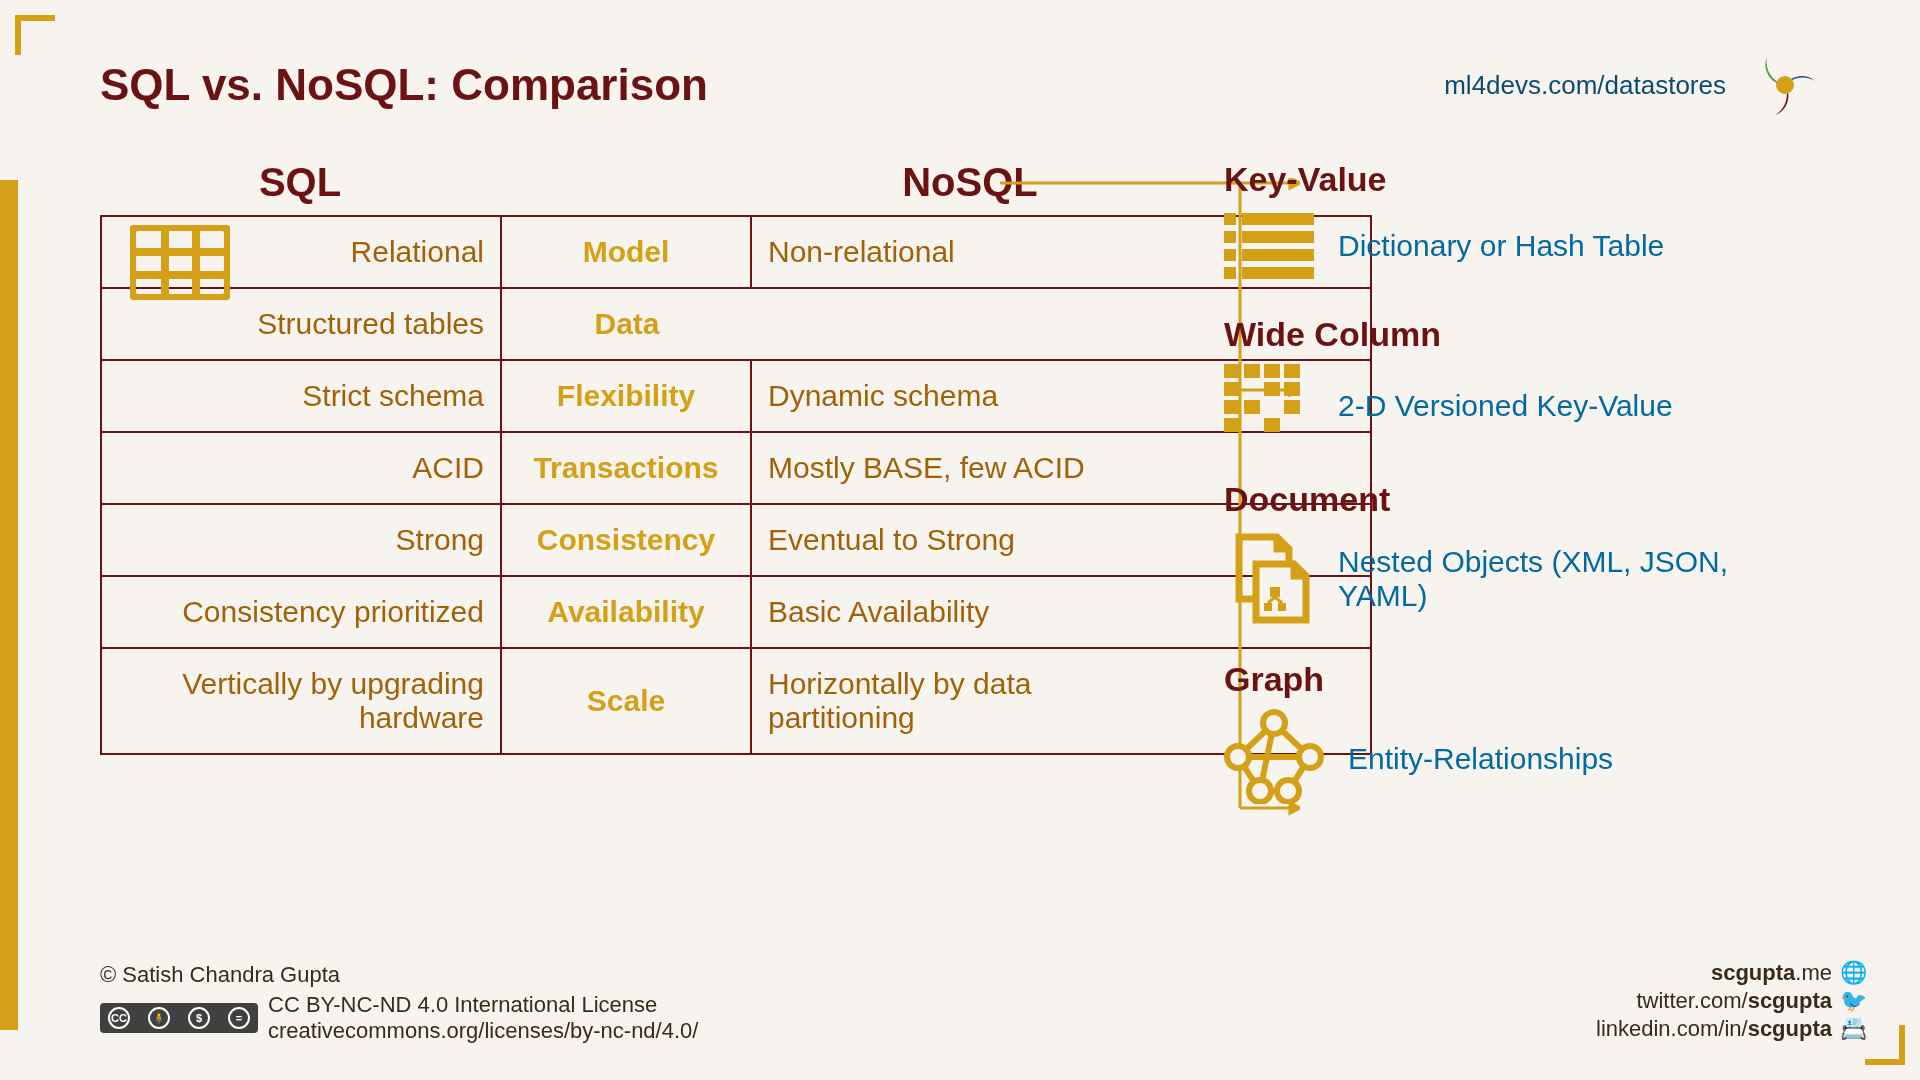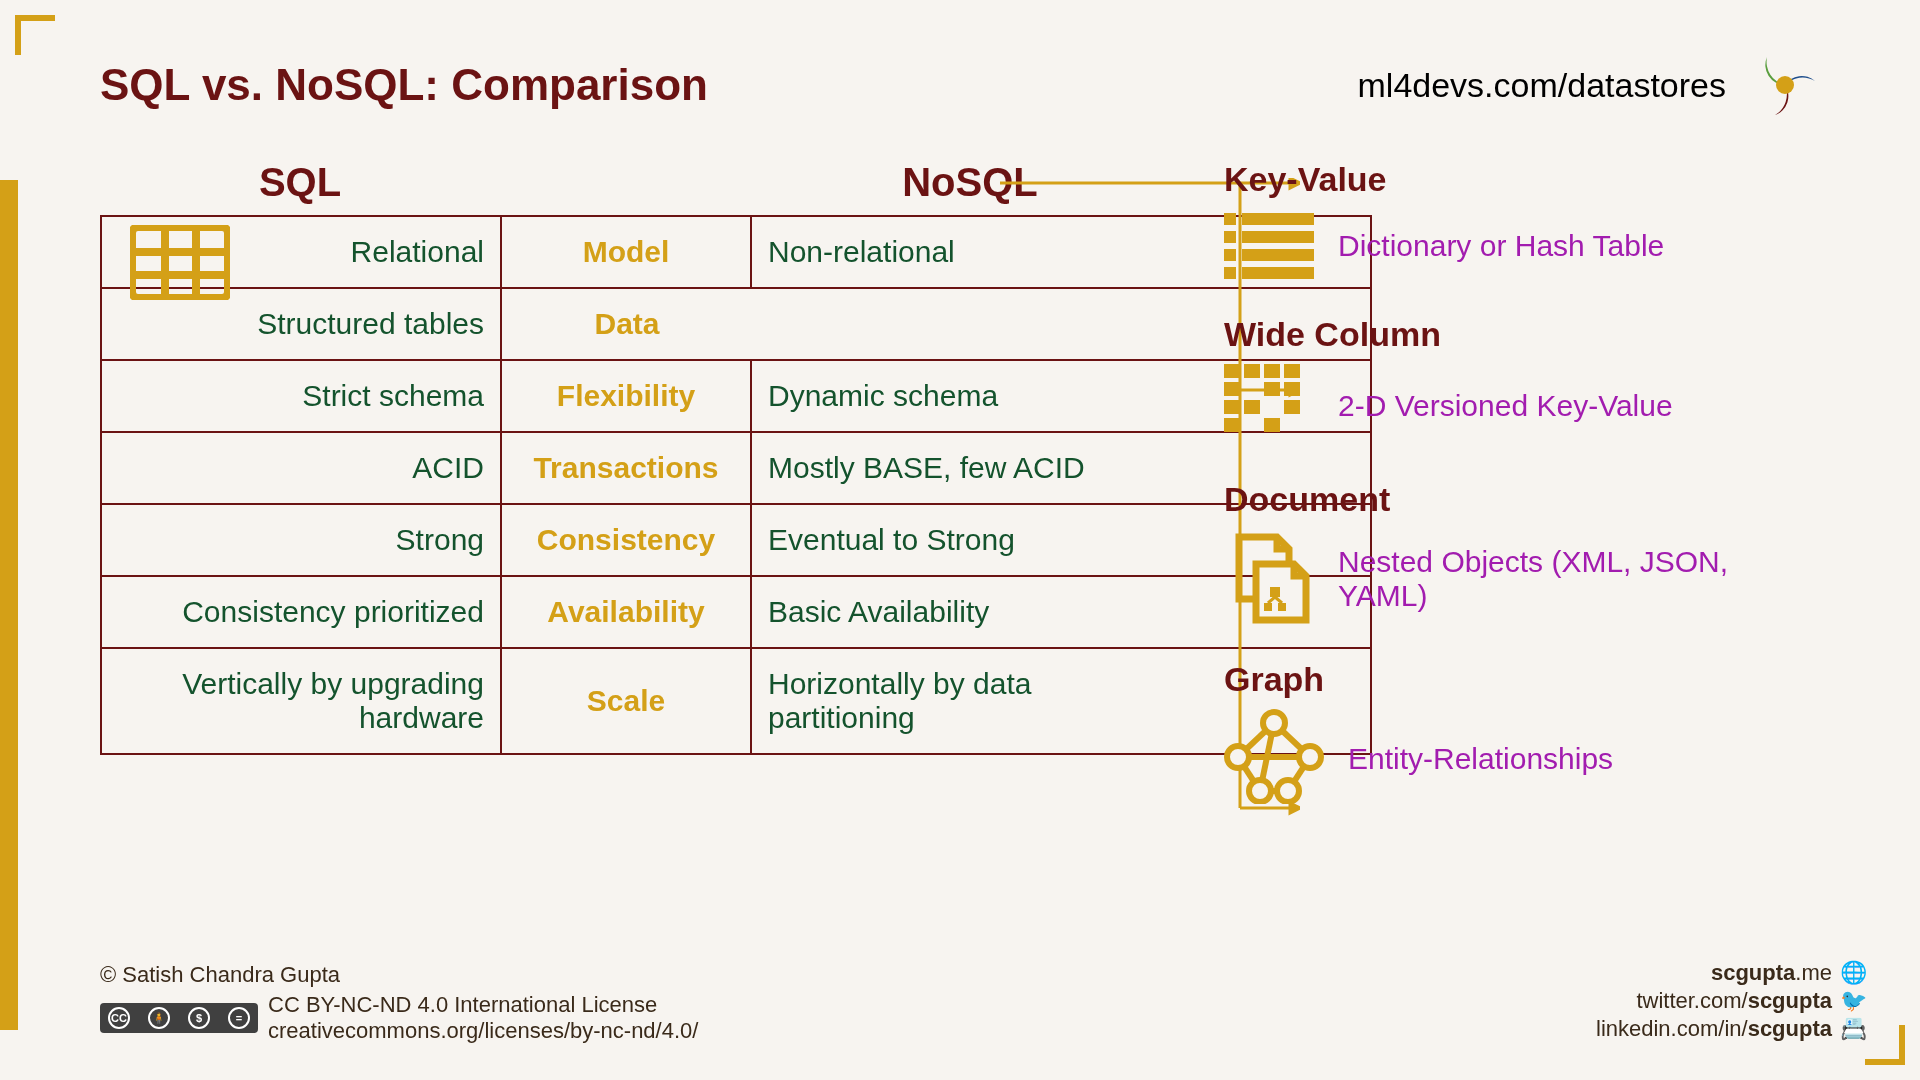--- a/index.html
+++ b/index.html
@@ -37,22 +37,22 @@
   display: flex;
   justify-content: space-between;
   align-items: center;
 }
 .title {
   font-size: 44px;
   font-weight: bold;
   color: #6b1313;
 }
 .header-link {
-  font-size: 34px;
-  color: #000000;
+  font-size: 26px;
+  color: #0c4a6e;
 }
 .logo {
   width: 70px; height: 70px;
   position: relative;
 }
 .header-right { display:flex; align-items:center; gap:24px; }
 .table-area {
   position: absolute;
   top: 160px; left: 100px;
   width: 1272px;
@@ -71,21 +71,21 @@
 }
 .row {
   display: grid;
   grid-template-columns: 400px 250px 440px;
   border-top: 2px solid #6b1313;
 }
 .row:first-child { border-top: none; }
 .cell {
   padding: 18px 16px;
   font-size: 30px;
-  color: #14532d;
+  color: #a16207;
   border-right: 2px solid #6b1313;
   display: flex;
   align-items: center;
 }
 .cell:last-child { border-right: none; }
 .cell-sql { justify-content: flex-end; text-align: right; }
 .cell-key { justify-content: center; color: #d4a017; font-weight: bold; }
 .cell-nosql { justify-content: flex-start; }
 .table-icon {
   position: absolute;
@@ -98,21 +98,21 @@
   width: 560px;
 }
 .type-block { margin-bottom: 32px; position: relative; }
 .type-title {
   font-size: 34px;
   font-weight: bold;
   color: #6b1313;
   margin-bottom: 10px;
 }
 .type-body { display: flex; align-items: center; gap: 24px; }
-.type-desc { font-size: 30px; color: #a21caf; }
+.type-desc { font-size: 30px; color: #0369a1; }
 .arrow-conn {
   position: absolute;
   stroke: #d4a017;
   fill: none;
   stroke-width: 3;
 }
 .footer-left {
   position: absolute;
   bottom: 36px; left: 100px;
   font-size: 22px;

